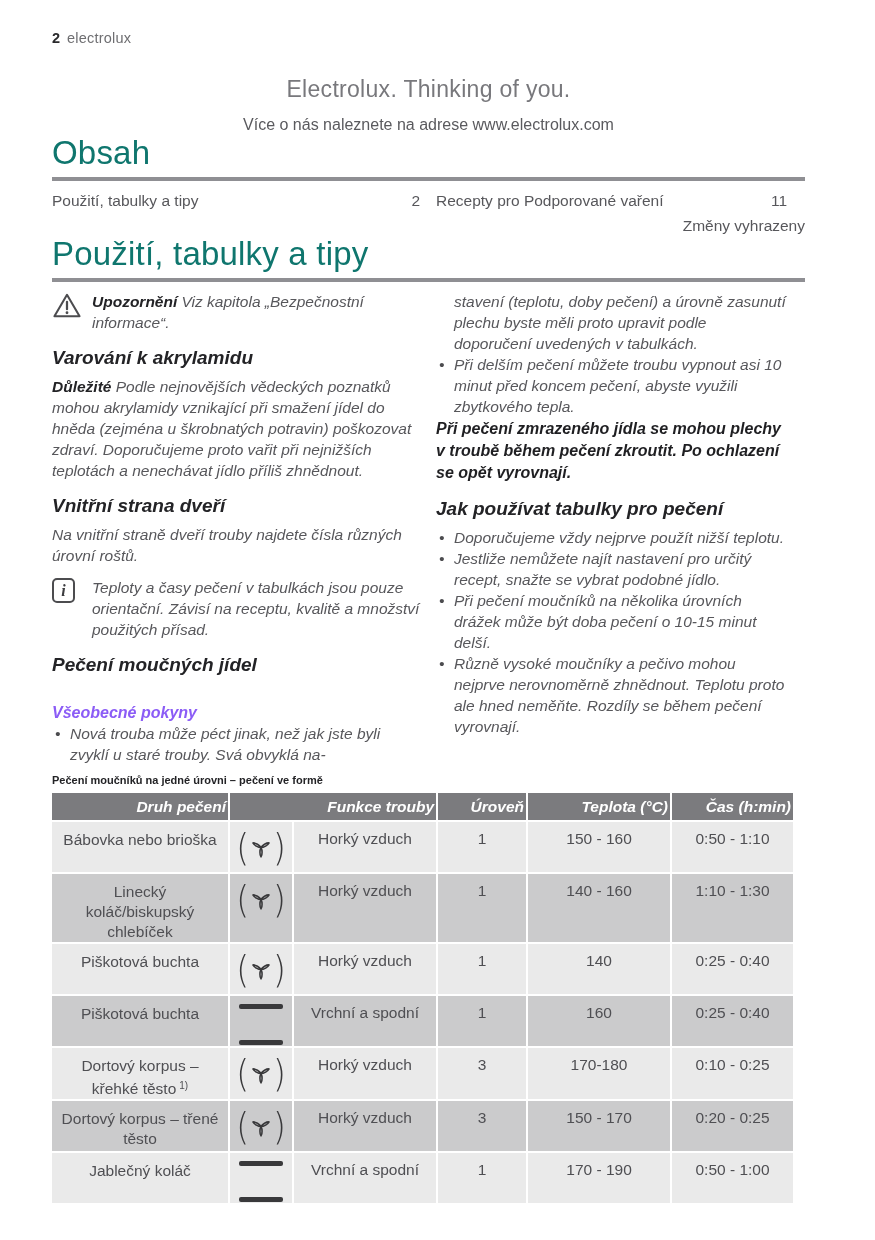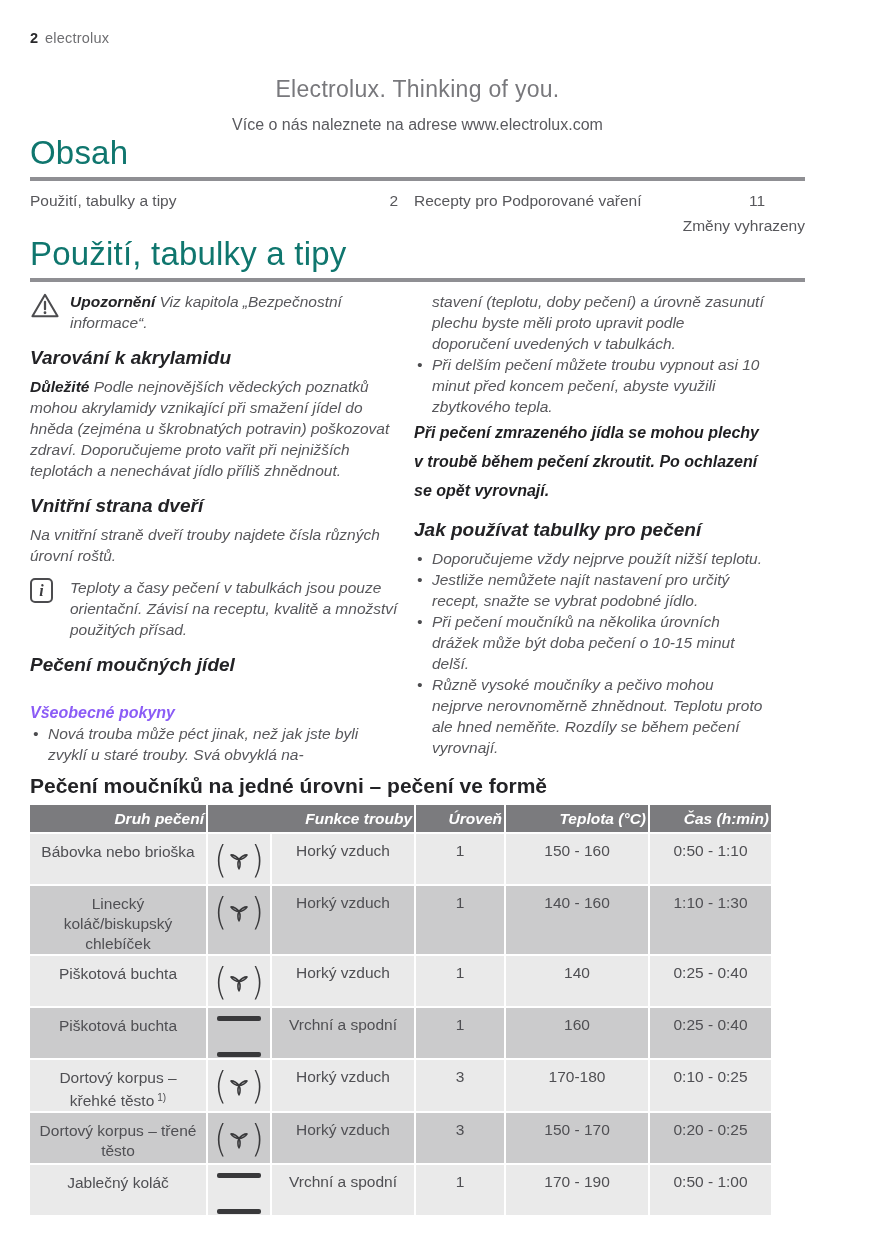--- a/index.html
+++ b/index.html
@@ -3,21 +3,21 @@
 <meta charset="utf-8">
 <style>
   * { box-sizing: border-box; margin: 0; padding: 0; }
   html, body { background: #ffffff; }
   body {
     width: 875px; height: 1240px; overflow: hidden;
     font-family: "Liberation Sans", "DejaVu Sans", sans-serif;
     color: #57575b;
     -webkit-font-smoothing: antialiased;
   }
-  .page { padding: 30px 70px 0 30px; width: 875px; }
+  .page { padding: 30px 70px 0 52px; width: 875px; }
 
   
   .topbar { font-size: 14.5px; margin-bottom: 30px; }
   .topbar .num { font-weight: 700; color: #2a2a2c; margin-right: 7px; }
   .topbar .brand { color: #6e6e71; letter-spacing: .2px; }
 
   
   .tagline { text-align: center; font-size: 23px; color: #78787c; letter-spacing: .3px; }
   .website { text-align: center; font-size: 16px; color: #5a5a5e; margin-top: 13px; }
 
@@ -45,24 +45,24 @@
   .info-block { margin-top: 11px; }
   .info-badge {
     width: 23px; height: 25px; border: 2.5px solid #4c4c4f; border-radius: 5px;
     display: flex; align-items: center; justify-content: center;
     font-weight: 800; font-size: 16px; color: #3c3c3f; font-family: "Liberation Serif", serif;
   }
   ul.bullets { list-style: none; }
   ul.bullets li { position: relative; padding-left: 18px; margin-top: 0; }
   ul.bullets li::before { content: "•"; position: absolute; left: 3px; top: 0; color: #4c4c4f; }
   .indent { padding-left: 18px; }
-  .bold-note { font-weight: 700; color: #1f1f22; font-size: 16px; line-height: 29px; margin-top: 1px; }
-
-  
-  .table-title { font-size: 21px; font-weight: 700; color: #232326; margin-top: 9px; margin-bottom: 5px; }
+  .bold-note { font-weight: 700; color: #1f1f22; font-size: 16px; line-height: 22px; margin-top: 1px; }
+
+  
+  .table-title { font-size: 11px; font-weight: 700; color: #232326; margin-top: 9px; margin-bottom: 5px; }
   table.bake { border-collapse: separate; border-spacing: 2px; margin-left: -2px; width: 739px; table-layout: fixed; }
   table.bake th {
     background: #7b7b7e; color: #ffffff; font-size: 15.5px; font-weight: 700;
     height: 27px; padding: 2px 2px; text-align: right; font-style: italic;
   }
   table.bake td {
     font-size: 15.5px; color: #4f4f53; vertical-align: top;
     padding-top: 8px; height: 50px; text-align: center;
   }
   table.bake tr.light td { background: #eaeaea; }

